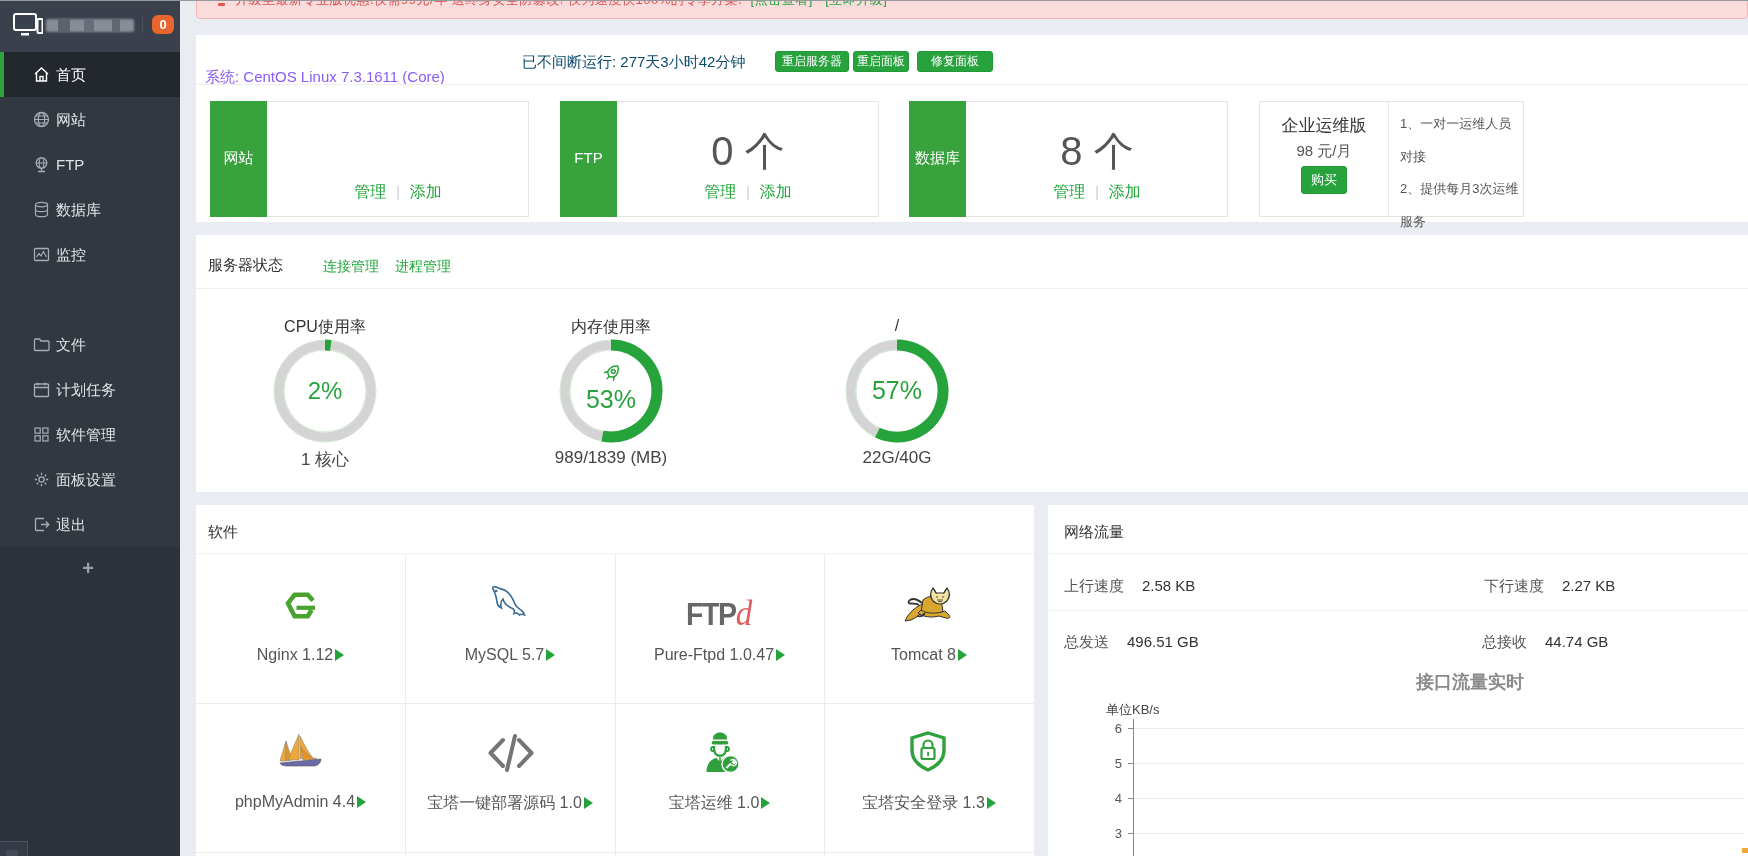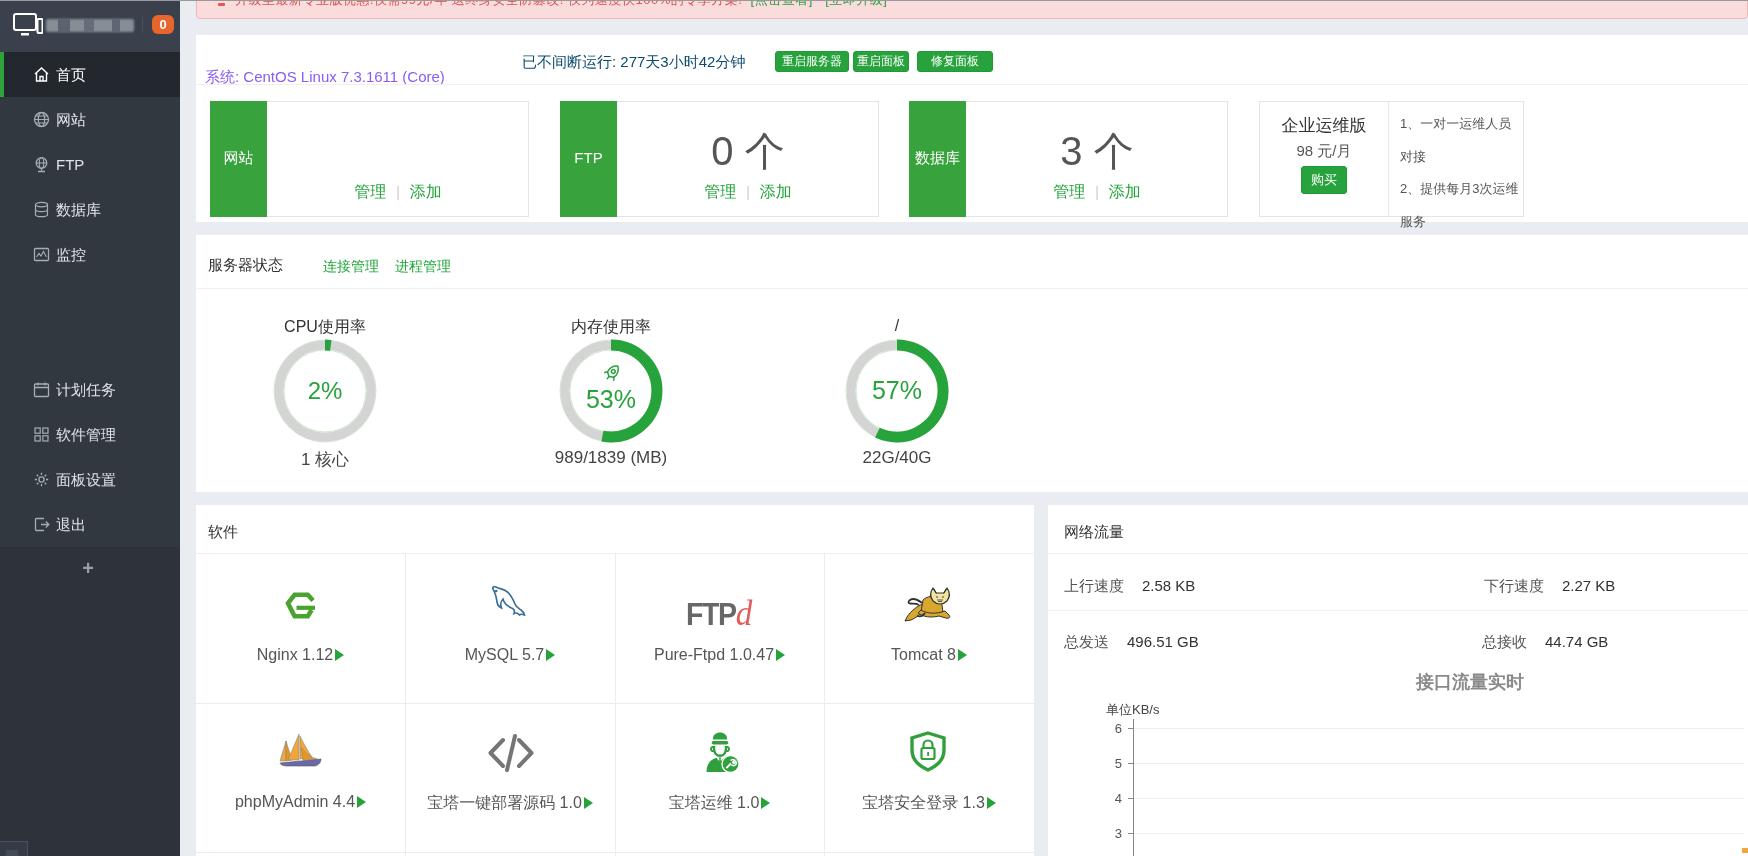--- a/index.html
+++ b/index.html
@@ -102,20 +102,28 @@
   </div>
   <div class="menuitem" style="top:232px">
     <span class="mi">
         <svg viewBox="0 0 17 17">
           <rect x="1.5" y="2.5" width="14" height="12" rx="1" fill="none" stroke="#a6adb5" stroke-width="1.3"></rect>
           <path d="M3.5 11 L6 7.5 L8 10 L10.5 5.5 L13.5 11" fill="none" stroke="#a6adb5" stroke-width="1.1"></path>
         </svg>
       </span>
     <span class="mt">监控</span>
   </div>
+  <div class="menuitem" style="top:322px">
+    <span class="mi">
+        <svg viewBox="0 0 17 17">
+          <path d="M1.5 4 c0-.6.4-1 1-1 h4 l1.5 2 h7 c.6 0 1 .4 1 1 v7.5 c0 .6-.4 1-1 1 h-12.5 c-.6 0-1-.4-1-1 Z" fill="none" stroke="#a6adb5" stroke-width="1.3"></path>
+        </svg>
+      </span>
+    <span class="mt">文件</span>
+  </div>
   <div class="menuitem" style="top:367px">
     <span class="mi">
         <svg viewBox="0 0 17 17">
           <rect x="1.5" y="3" width="14" height="12.5" rx="1" fill="none" stroke="#a6adb5" stroke-width="1.3"></rect>
           <path d="M1.5 6.5 H15.5 M5 1.5 V4.5 M12 1.5 V4.5" stroke="#a6adb5" stroke-width="1.3" fill="none"></path>
         </svg>
       </span>
     <span class="mt">计划任务</span>
   </div>
   <div class="menuitem" style="top:457px">
@@ -177,21 +185,21 @@
   <div class="cardgreen">
       <span>FTP</span>
     </div>
   <div class="cardnum">0 个</div>
   <div class="cardlinks">管理<span class="sep">|</span>添加</div>
 </div>
 <div class="card" style="left:909px;width:319px">
   <div class="cardgreen">
       <span>数据库</span>
     </div>
-  <div class="cardnum">3 个</div>
+  <div class="cardnum">8 个</div>
   <div class="cardlinks">管理<span class="sep">|</span>添加</div>
 </div>
 
 <div class="card" style="left:1259px;width:265px">
   <div class="abs" style="left:128px;top:0;width:1px;height:114px;background:#e8e8e8"></div>
   <div class="abs" style="left:0;top:12px;width:128px;text-align:center;font-size:17px;color:#333">企业运维版</div>
   <div class="abs" style="left:0;top:40px;width:128px;text-align:center;font-size:15px;color:#555">98 元/月</div>
   <div class="greenbtn" style="left:41px;top:64px;width:46px;height:28px;line-height:26px;font-size:13px">购买</div>
   <div class="abs" style="left:140px;top:6px;font-size:13px;color:#555;line-height:32.5px">1、一对一运维人员对接<br>2、提供每月3次运维服务<br>3、双重安全隔离登录</div>
 </div>

